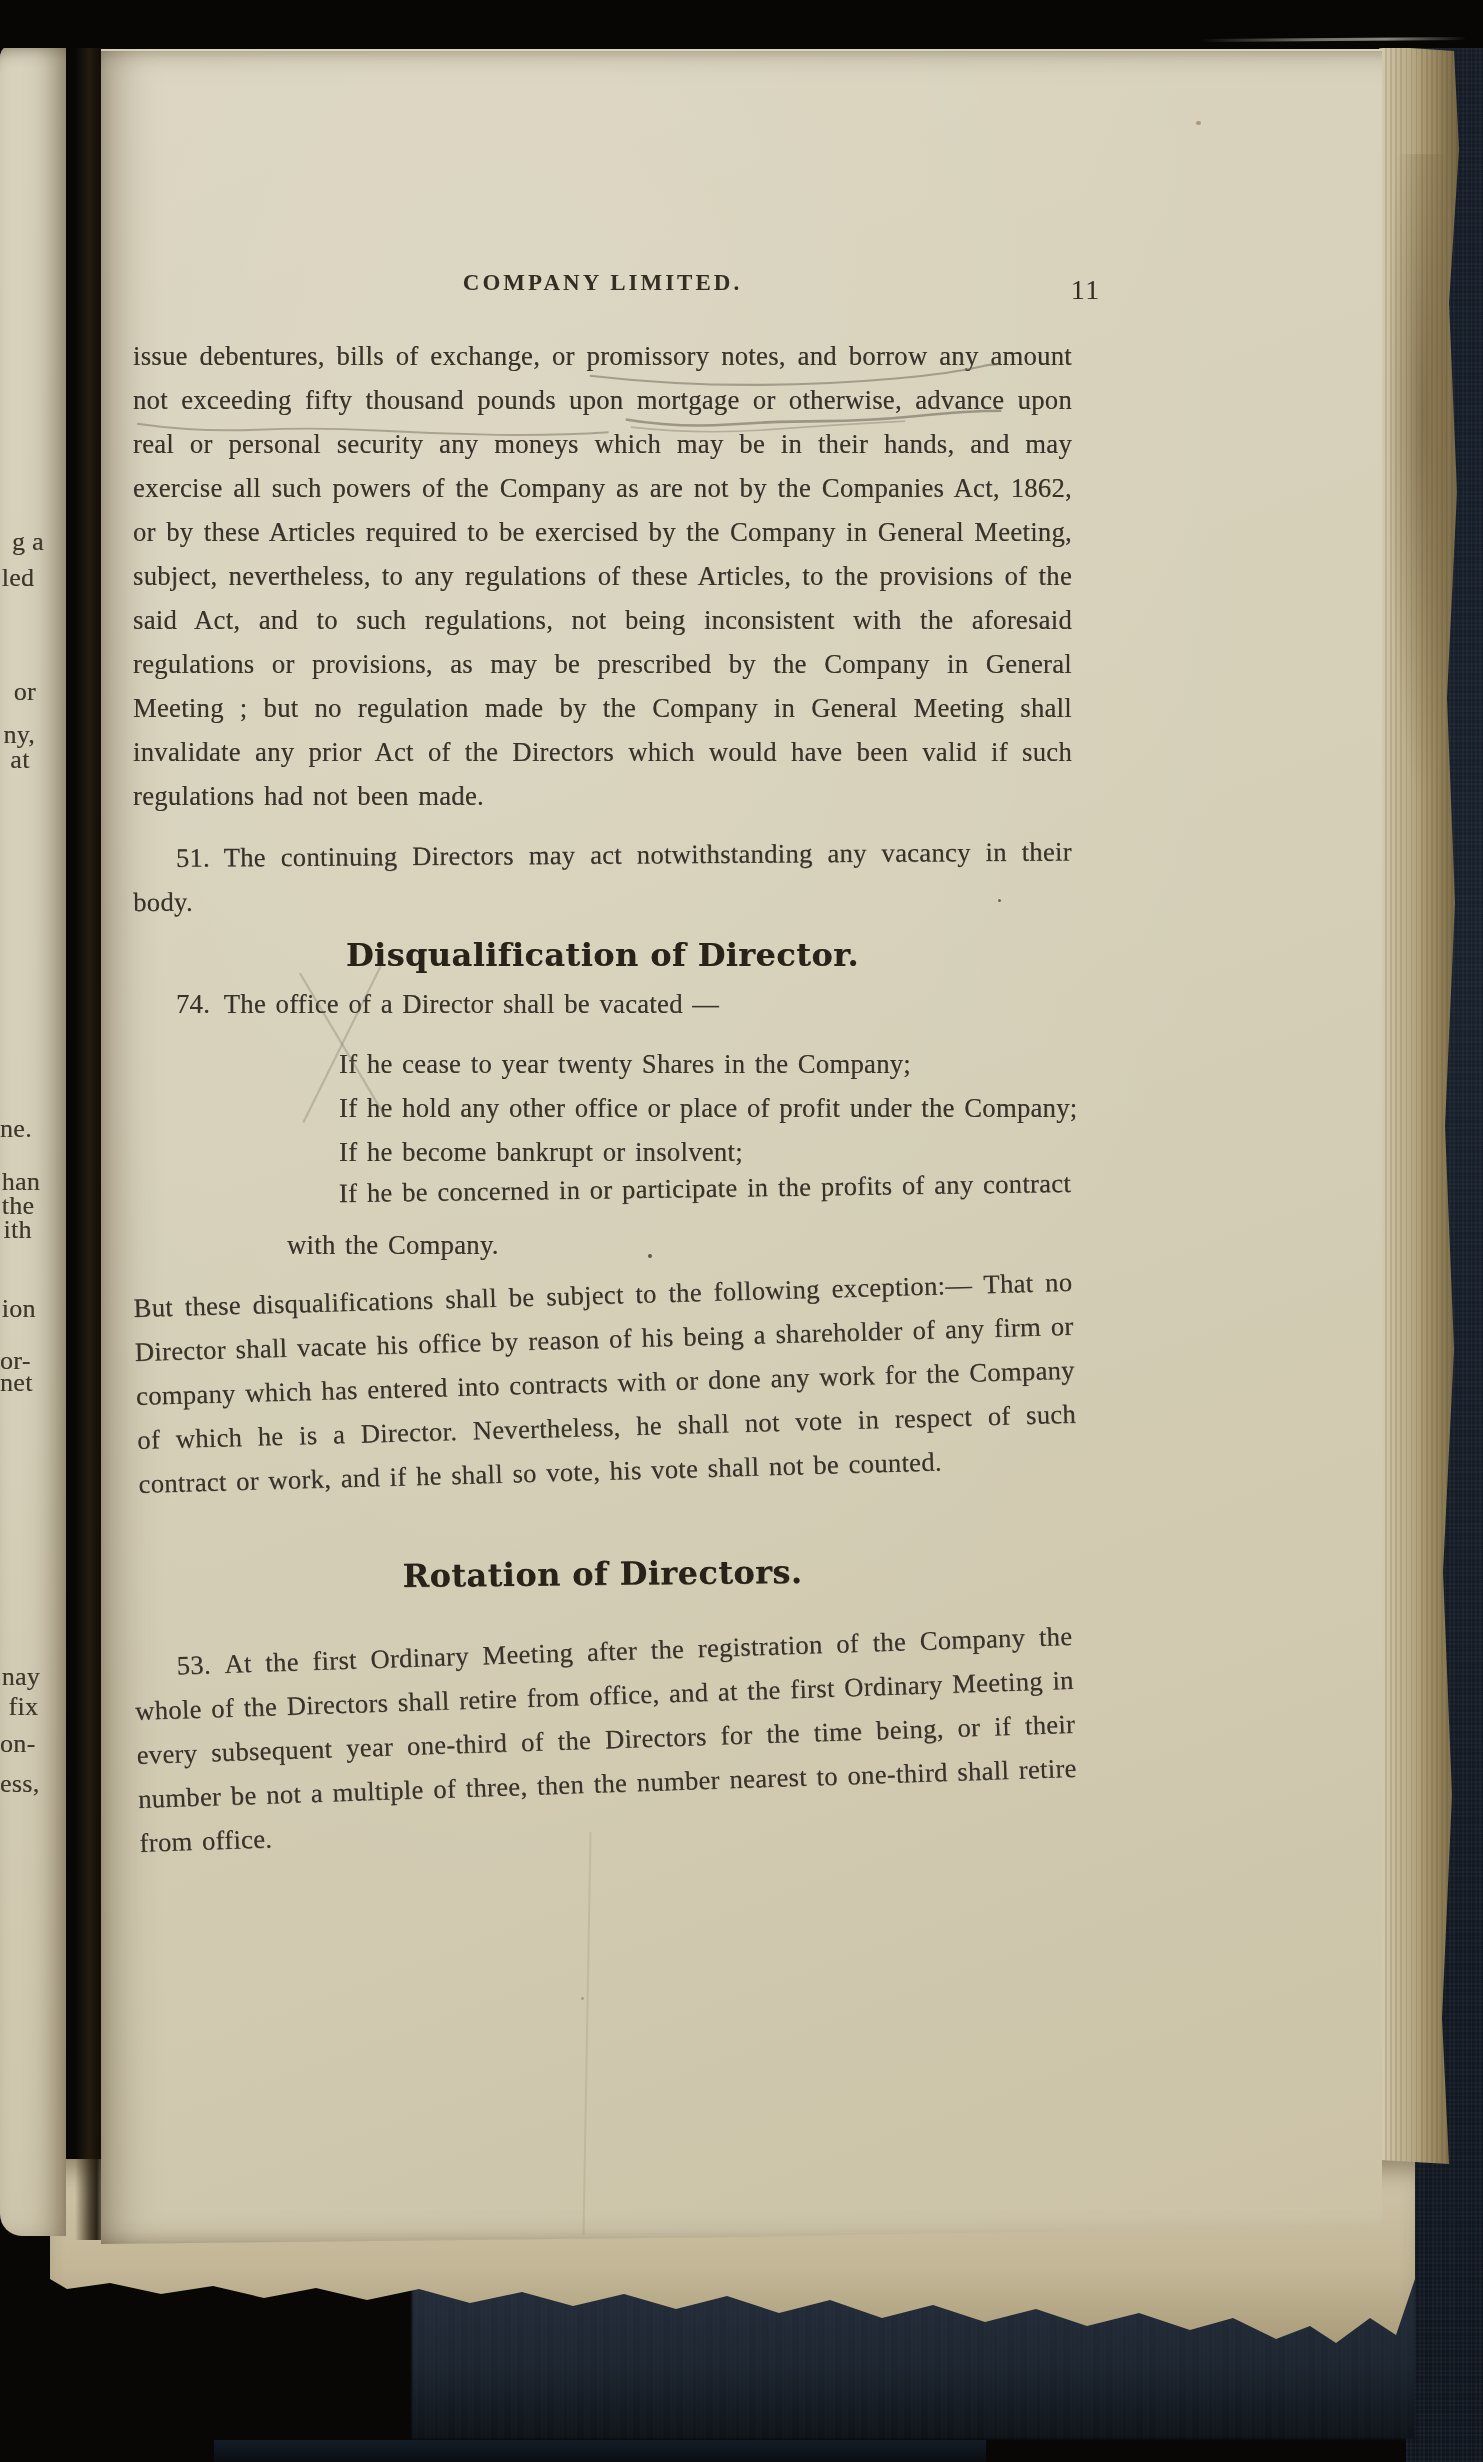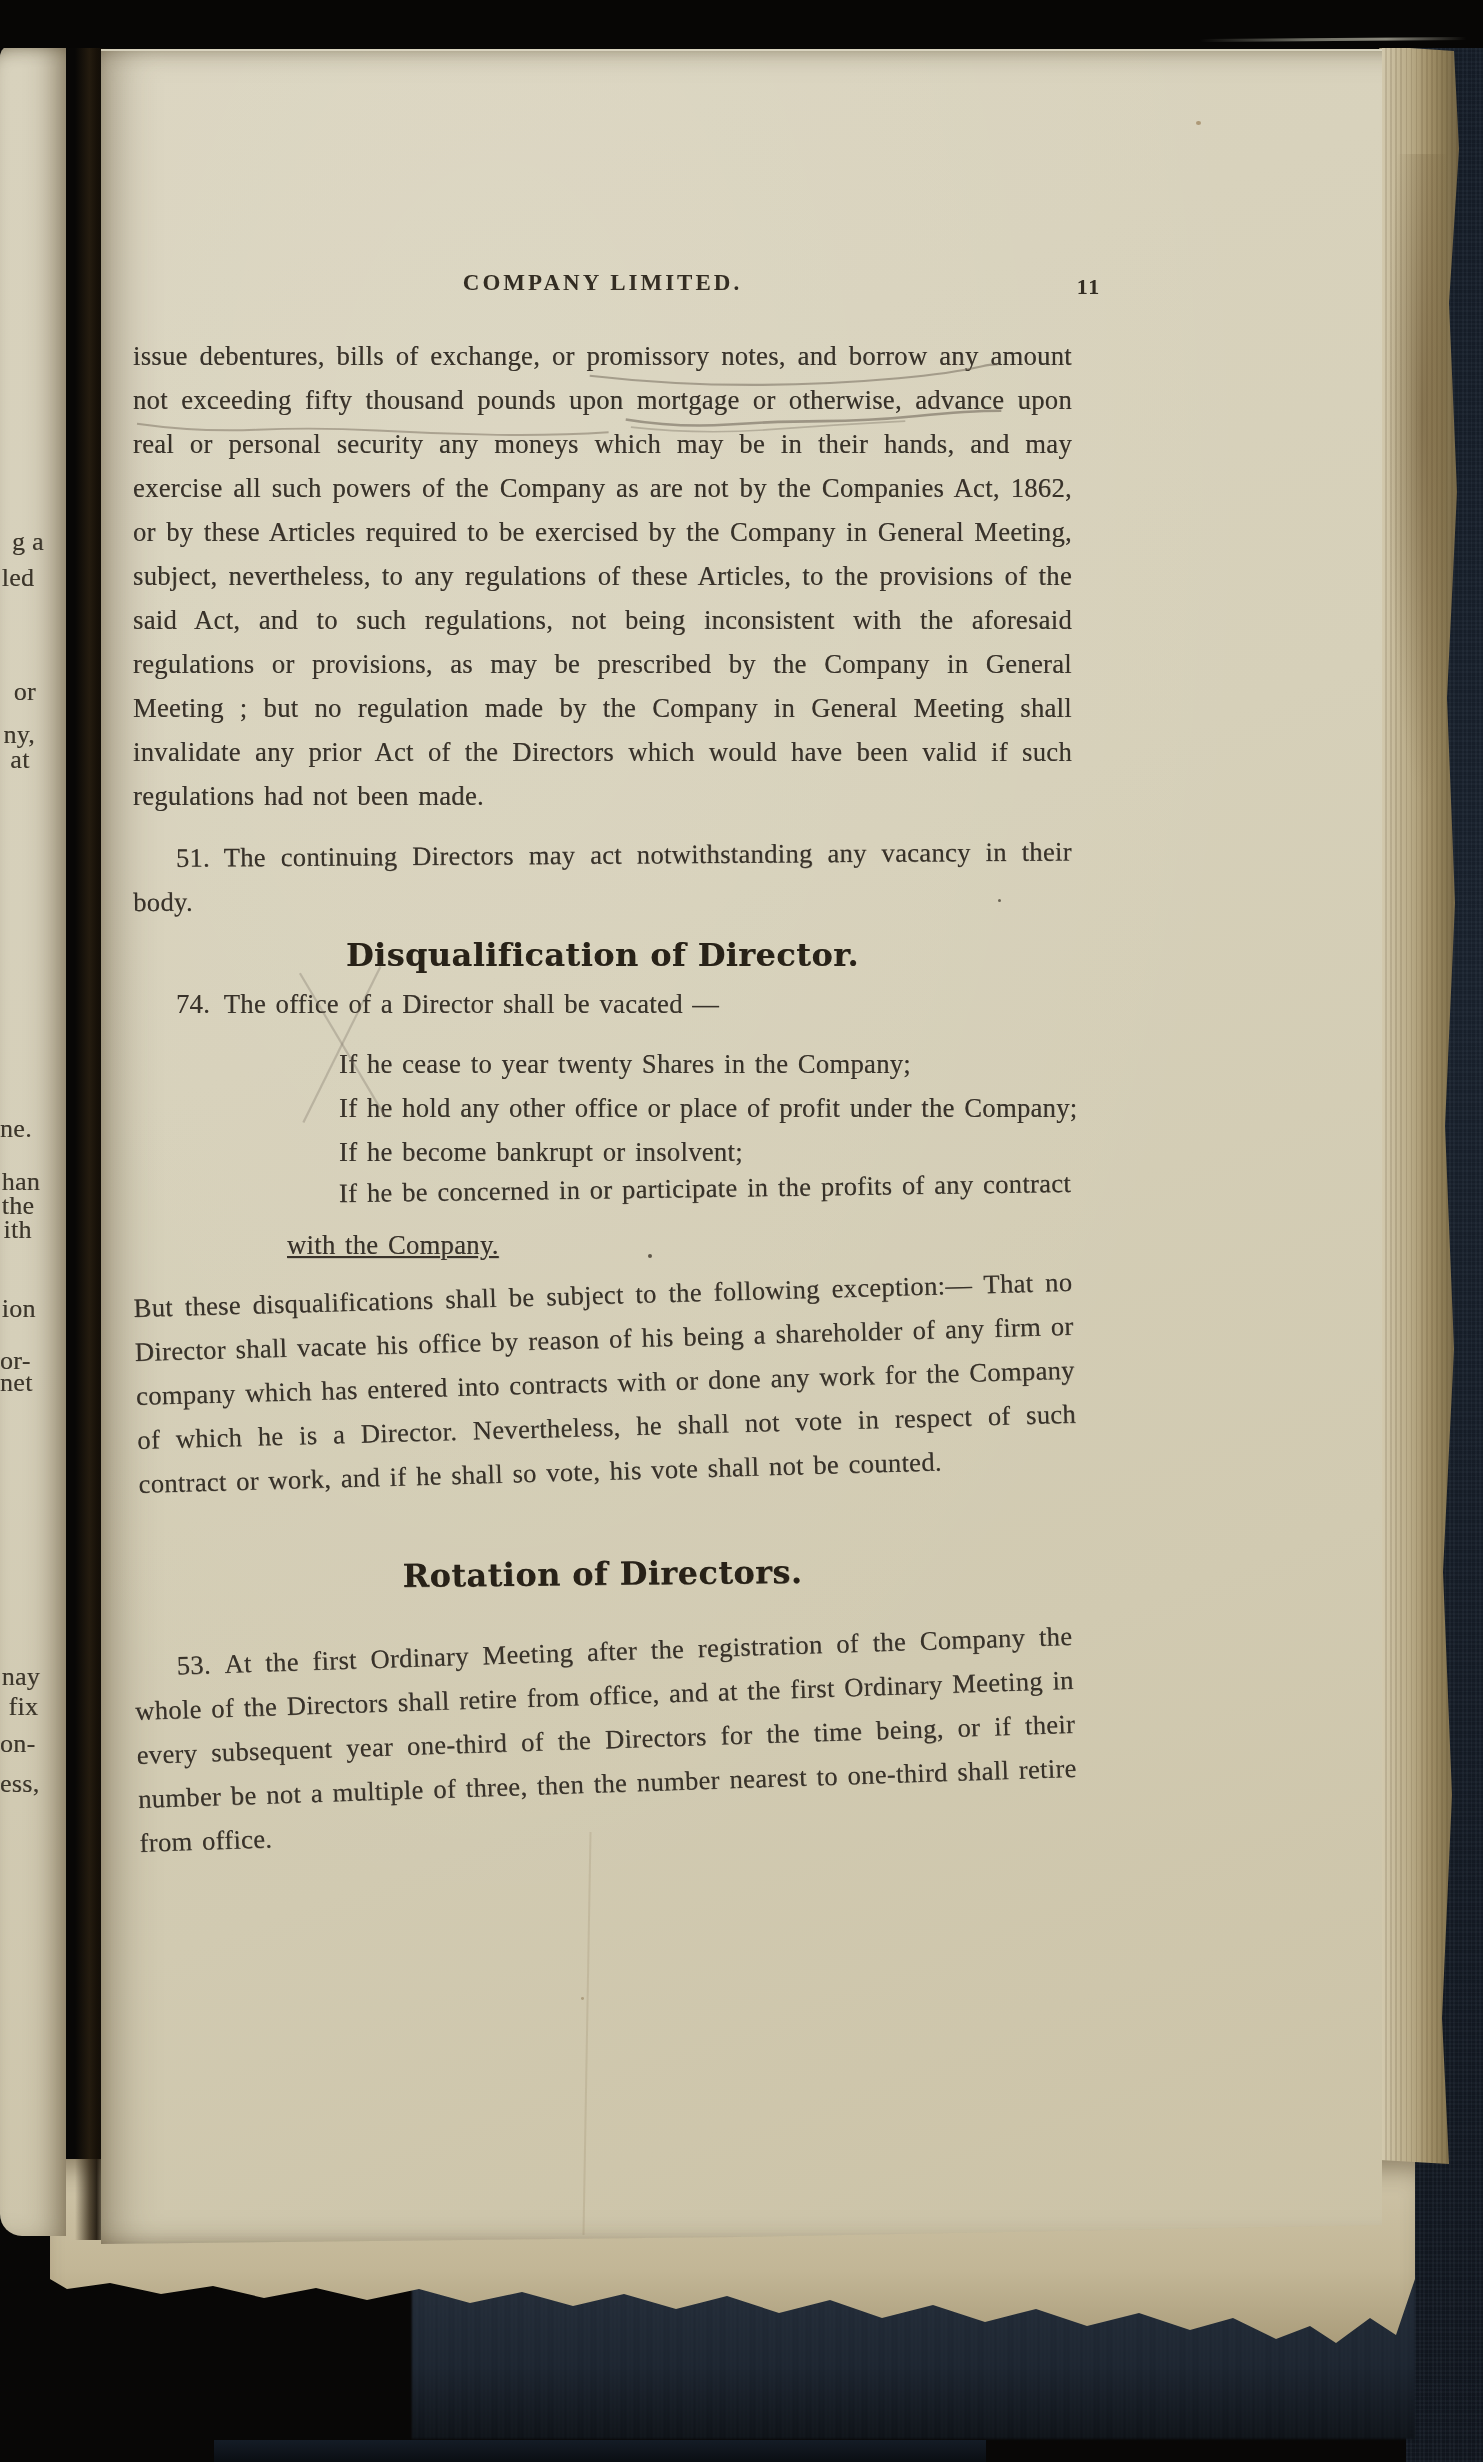--- a/index.html
+++ b/index.html
@@ -73,29 +73,29 @@
   .crease{position:absolute;left:485px;top:1783px;width:1.7px;height:403px;
     background:rgba(110,90,60,.14);transform:rotate(1deg);}
 
   
   .text-column{position:absolute;left:32px;top:0;width:939px;height:100%;color:#38322a;}
   .print{font-size:26.6px;line-height:44px;letter-spacing:0.3px;word-spacing:2.6px;
     text-shadow:0.3px 0.3px 0.3px rgba(40,34,26,.5);}
   .para{position:absolute;width:939px;text-align:justify;}
   .header-row{position:absolute;top:221px;width:100%;text-align:center;}
   .running-header{font-size:23px;font-weight:600;letter-spacing:3px;color:#332d23;}
-  .page-number{position:absolute;right:-29px;top:4.3px;font-size:22px;letter-spacing:1.7px;color:#332d23;font-weight:bold;}
+  .page-number{position:absolute;right:-29px;top:4.3px;font-size:28px;letter-spacing:1.7px;color:#332d23;}
   .section-heading{position:absolute;width:939px;text-align:center;
     font-family:"DejaVu Serif","Liberation Serif",serif;font-weight:700;
     font-size:32px;color:#282218;letter-spacing:0.4px;
     text-shadow:0.3px 0.3px 0.4px rgba(30,24,16,.4);}
   .indent{text-indent:43px;}
   .cond{padding-left:206px;white-space:nowrap;line-height:44px;}
   .cond-tilt{transform:rotate(-0.8deg);transform-origin:0 50%;}
-  .cond-runover{padding-left:154px;line-height:44px;margin-top:5.1px;white-space:nowrap;text-decoration:underline;}
+  .cond-runover{padding-left:154px;line-height:44px;margin-top:5.1px;white-space:nowrap;}
   .tilt-16{transform:rotate(-1.6deg);transform-origin:0 0;}
   .tilt-19{transform:rotate(-1.9deg);transform-origin:0 0;}
   .tilt-06{transform:rotate(-0.6deg);transform-origin:50% 50%;}
   .tilt-04{transform:rotate(-0.4deg);transform-origin:0 50%;}
 
   .pencil-overlay{position:absolute;left:0;top:0;pointer-events:none;}
   .speck{position:absolute;border-radius:50%;}
 </style>
 </head>
 <body>

